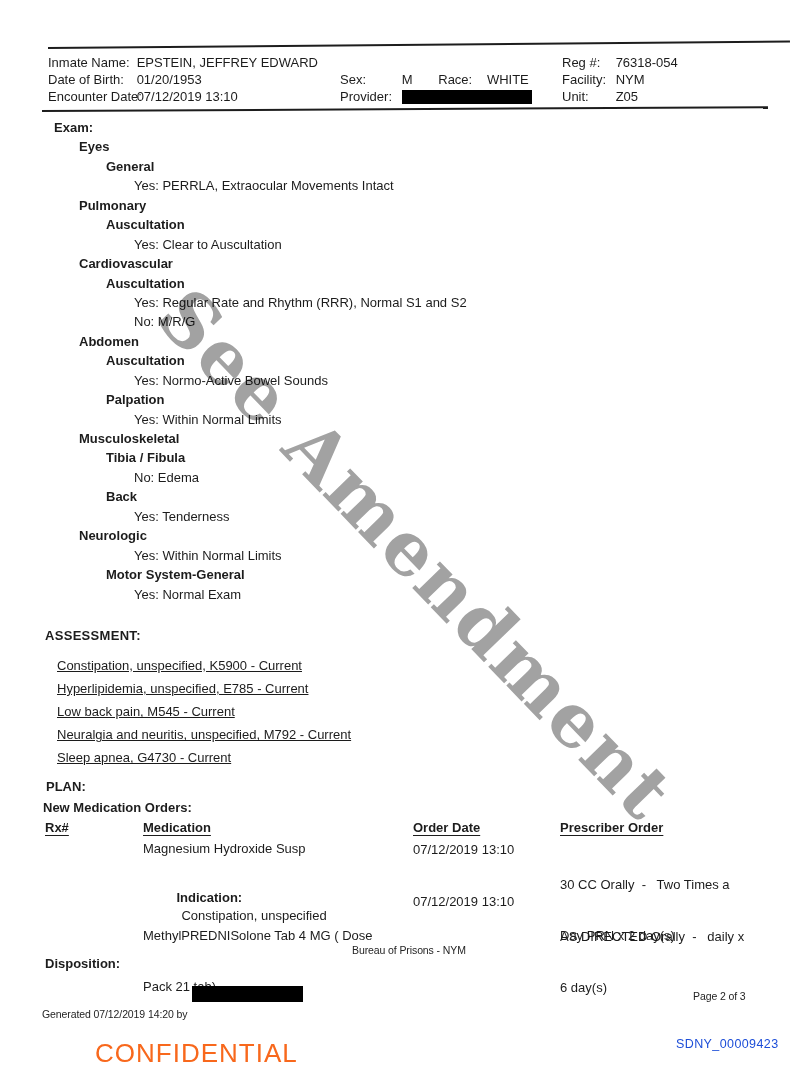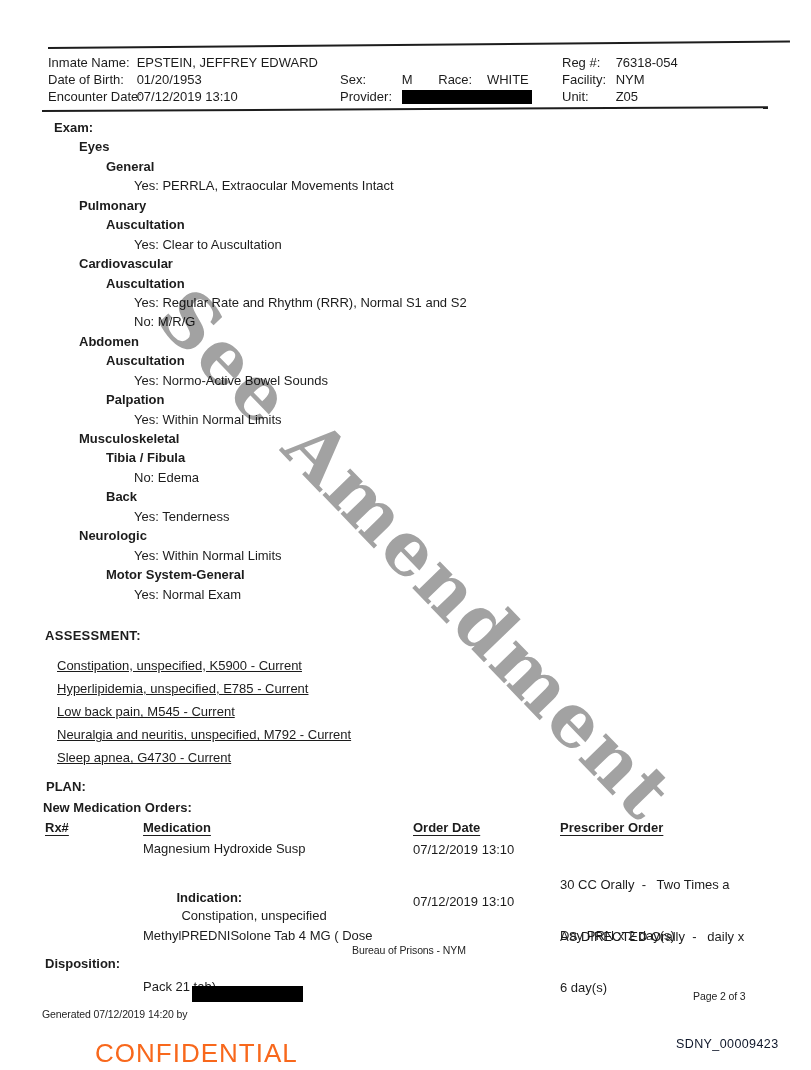--- a/index.html
+++ b/index.html
@@ -37,21 +37,21 @@
 
   .assess-title { position:absolute; left:45px; top:628px; letter-spacing:0.3px; }
   .assess-items { position:absolute; left:57px; top:654px; }
   .assess-items .aline { line-height:23.1px; height:23.1px; white-space:nowrap;text-decoration:underline; }
 
   .cell { position:absolute; white-space:pre-wrap; line-height:17.3px; }
   .th { font-weight:bold; text-decoration:underline; text-underline-offset:3px; }
 
   .footer-small { font-size:10.5px; color:#242424; letter-spacing:-0.1px; white-space:nowrap; }
   .confidential { font-size:26px; letter-spacing:1px; white-space:nowrap;text-align:center; }
-  .bates { font-size:12.5px; letter-spacing:0.4px; color:#0f172a; white-space:nowrap; }
+  .bates { font-size:12.5px; letter-spacing:0.4px; color:#1d4ed8; white-space:nowrap; }
 </style>
 </head>
 <body>
 
 <div class="page">
 
   <div class="rule rule-top"></div>
   <div class="rule rule-bottom"></div>
 
   <div class="hdr-group" style="left:48px; top:54px;">

